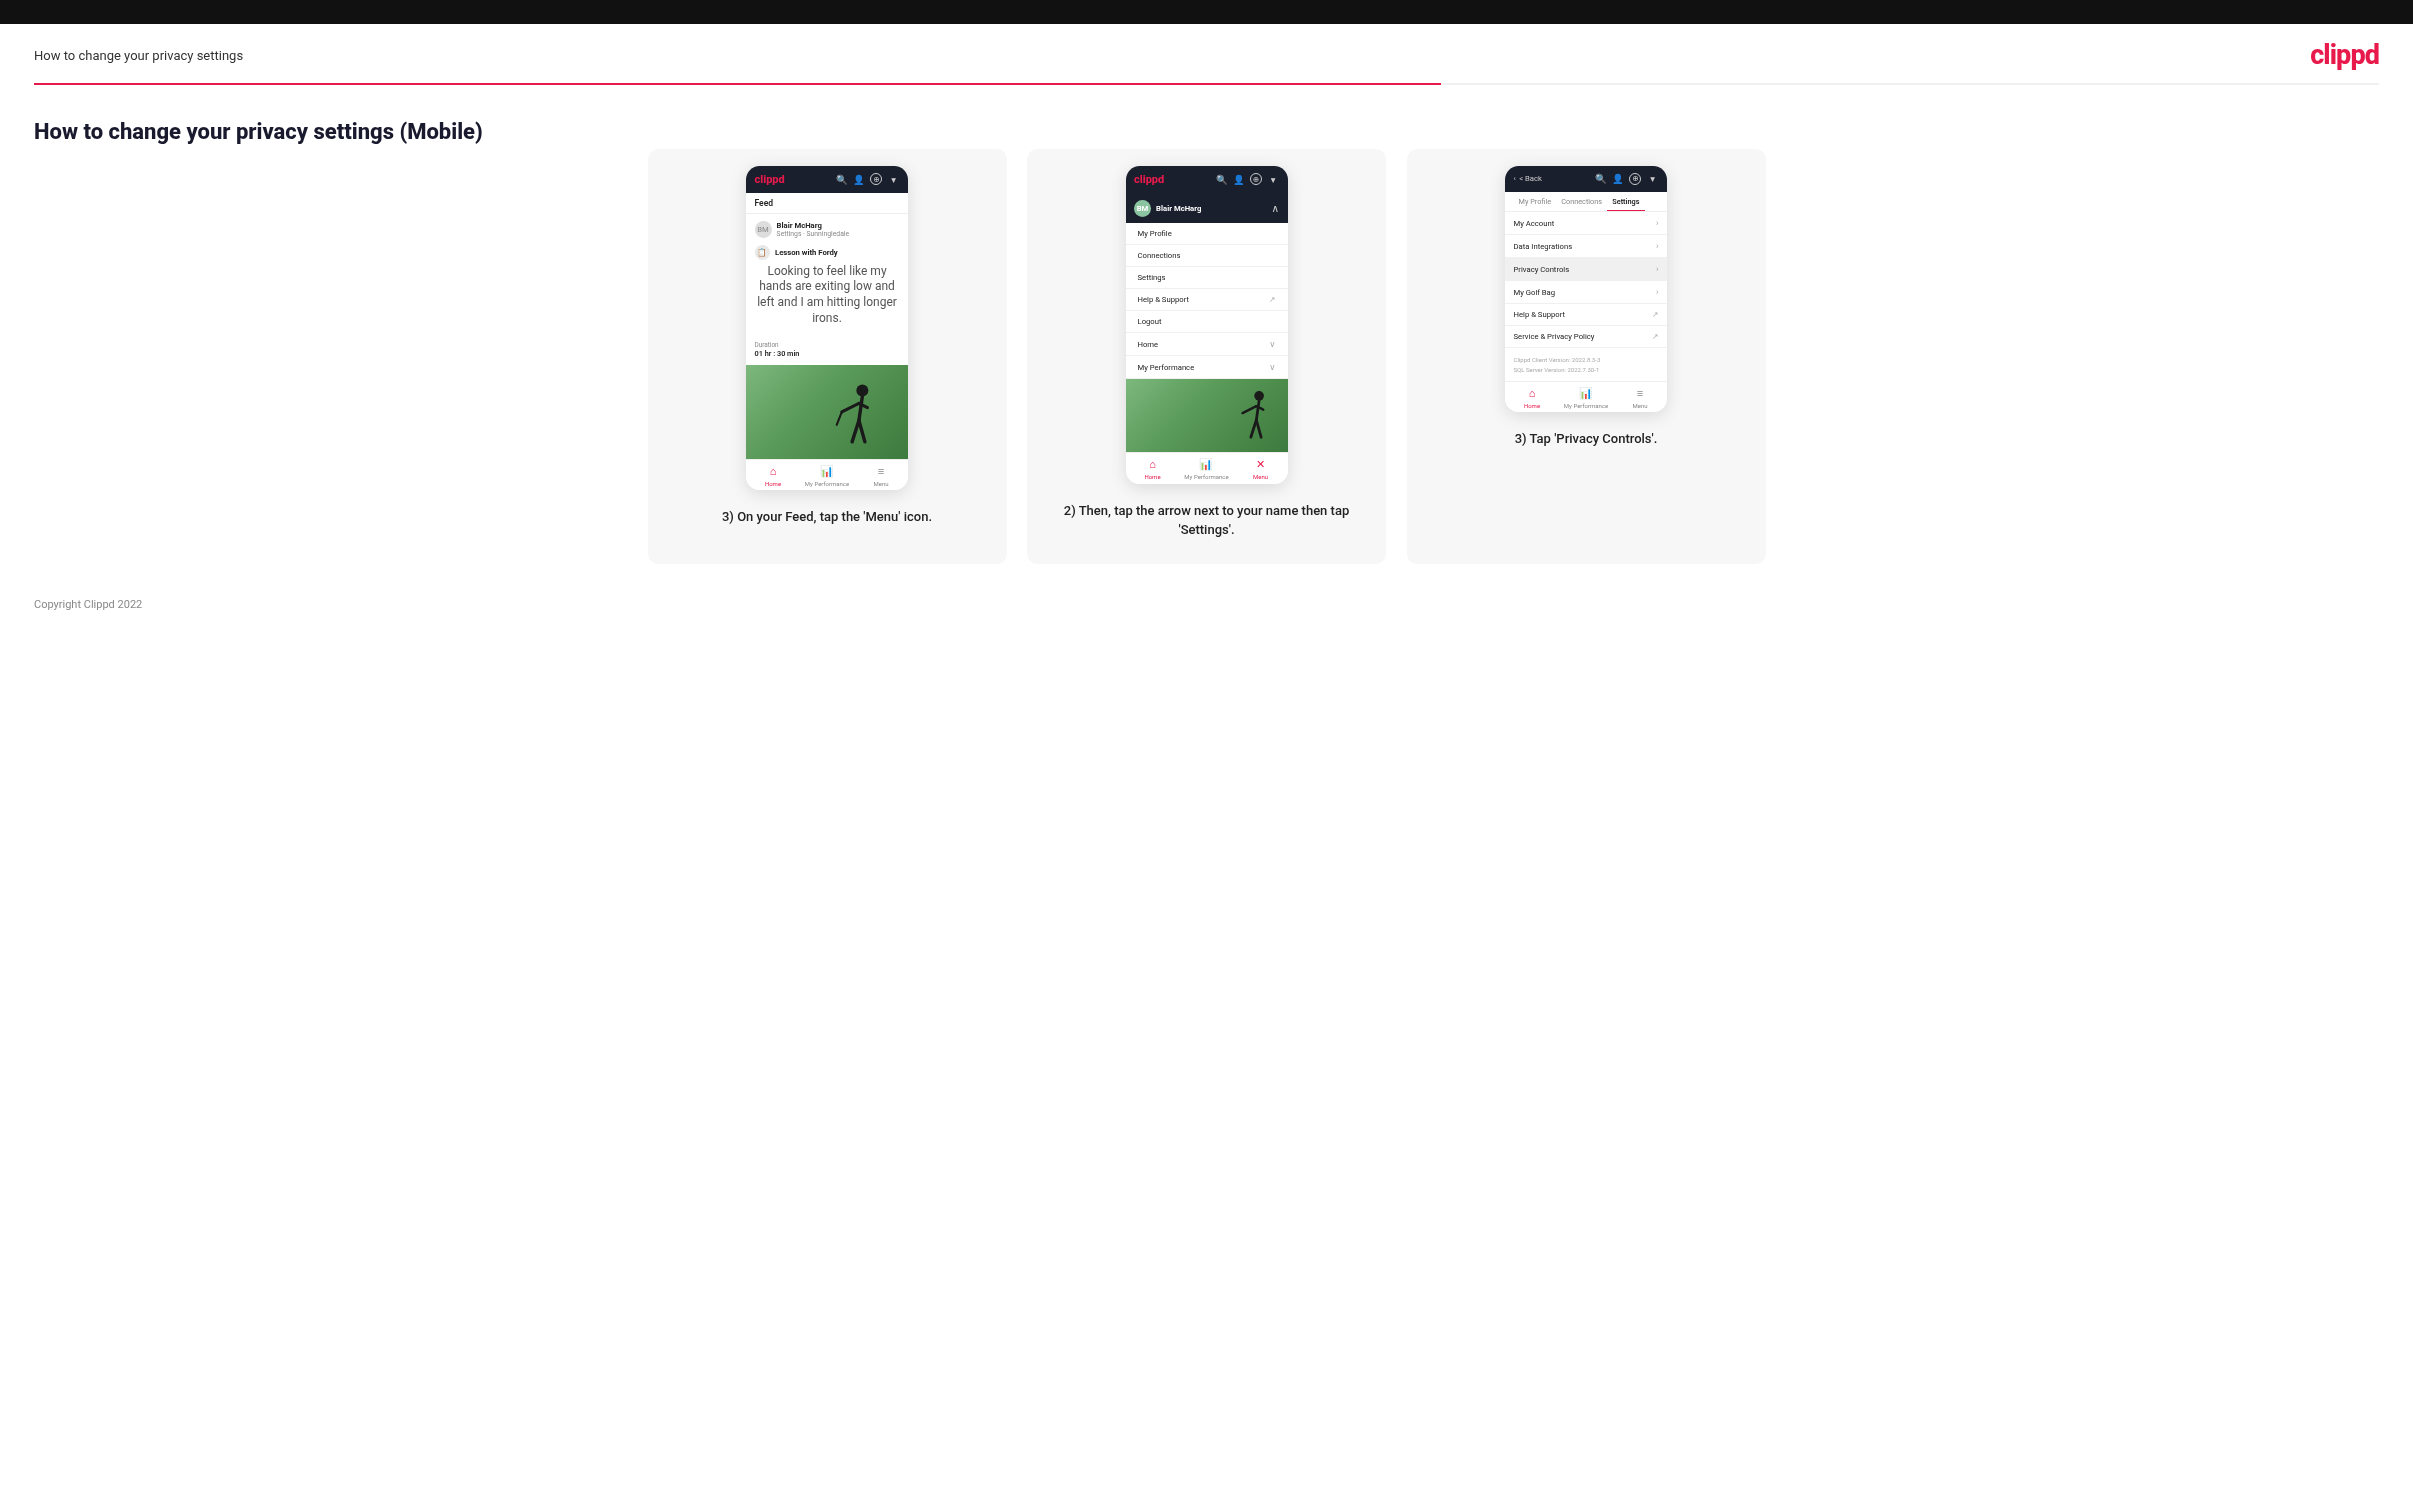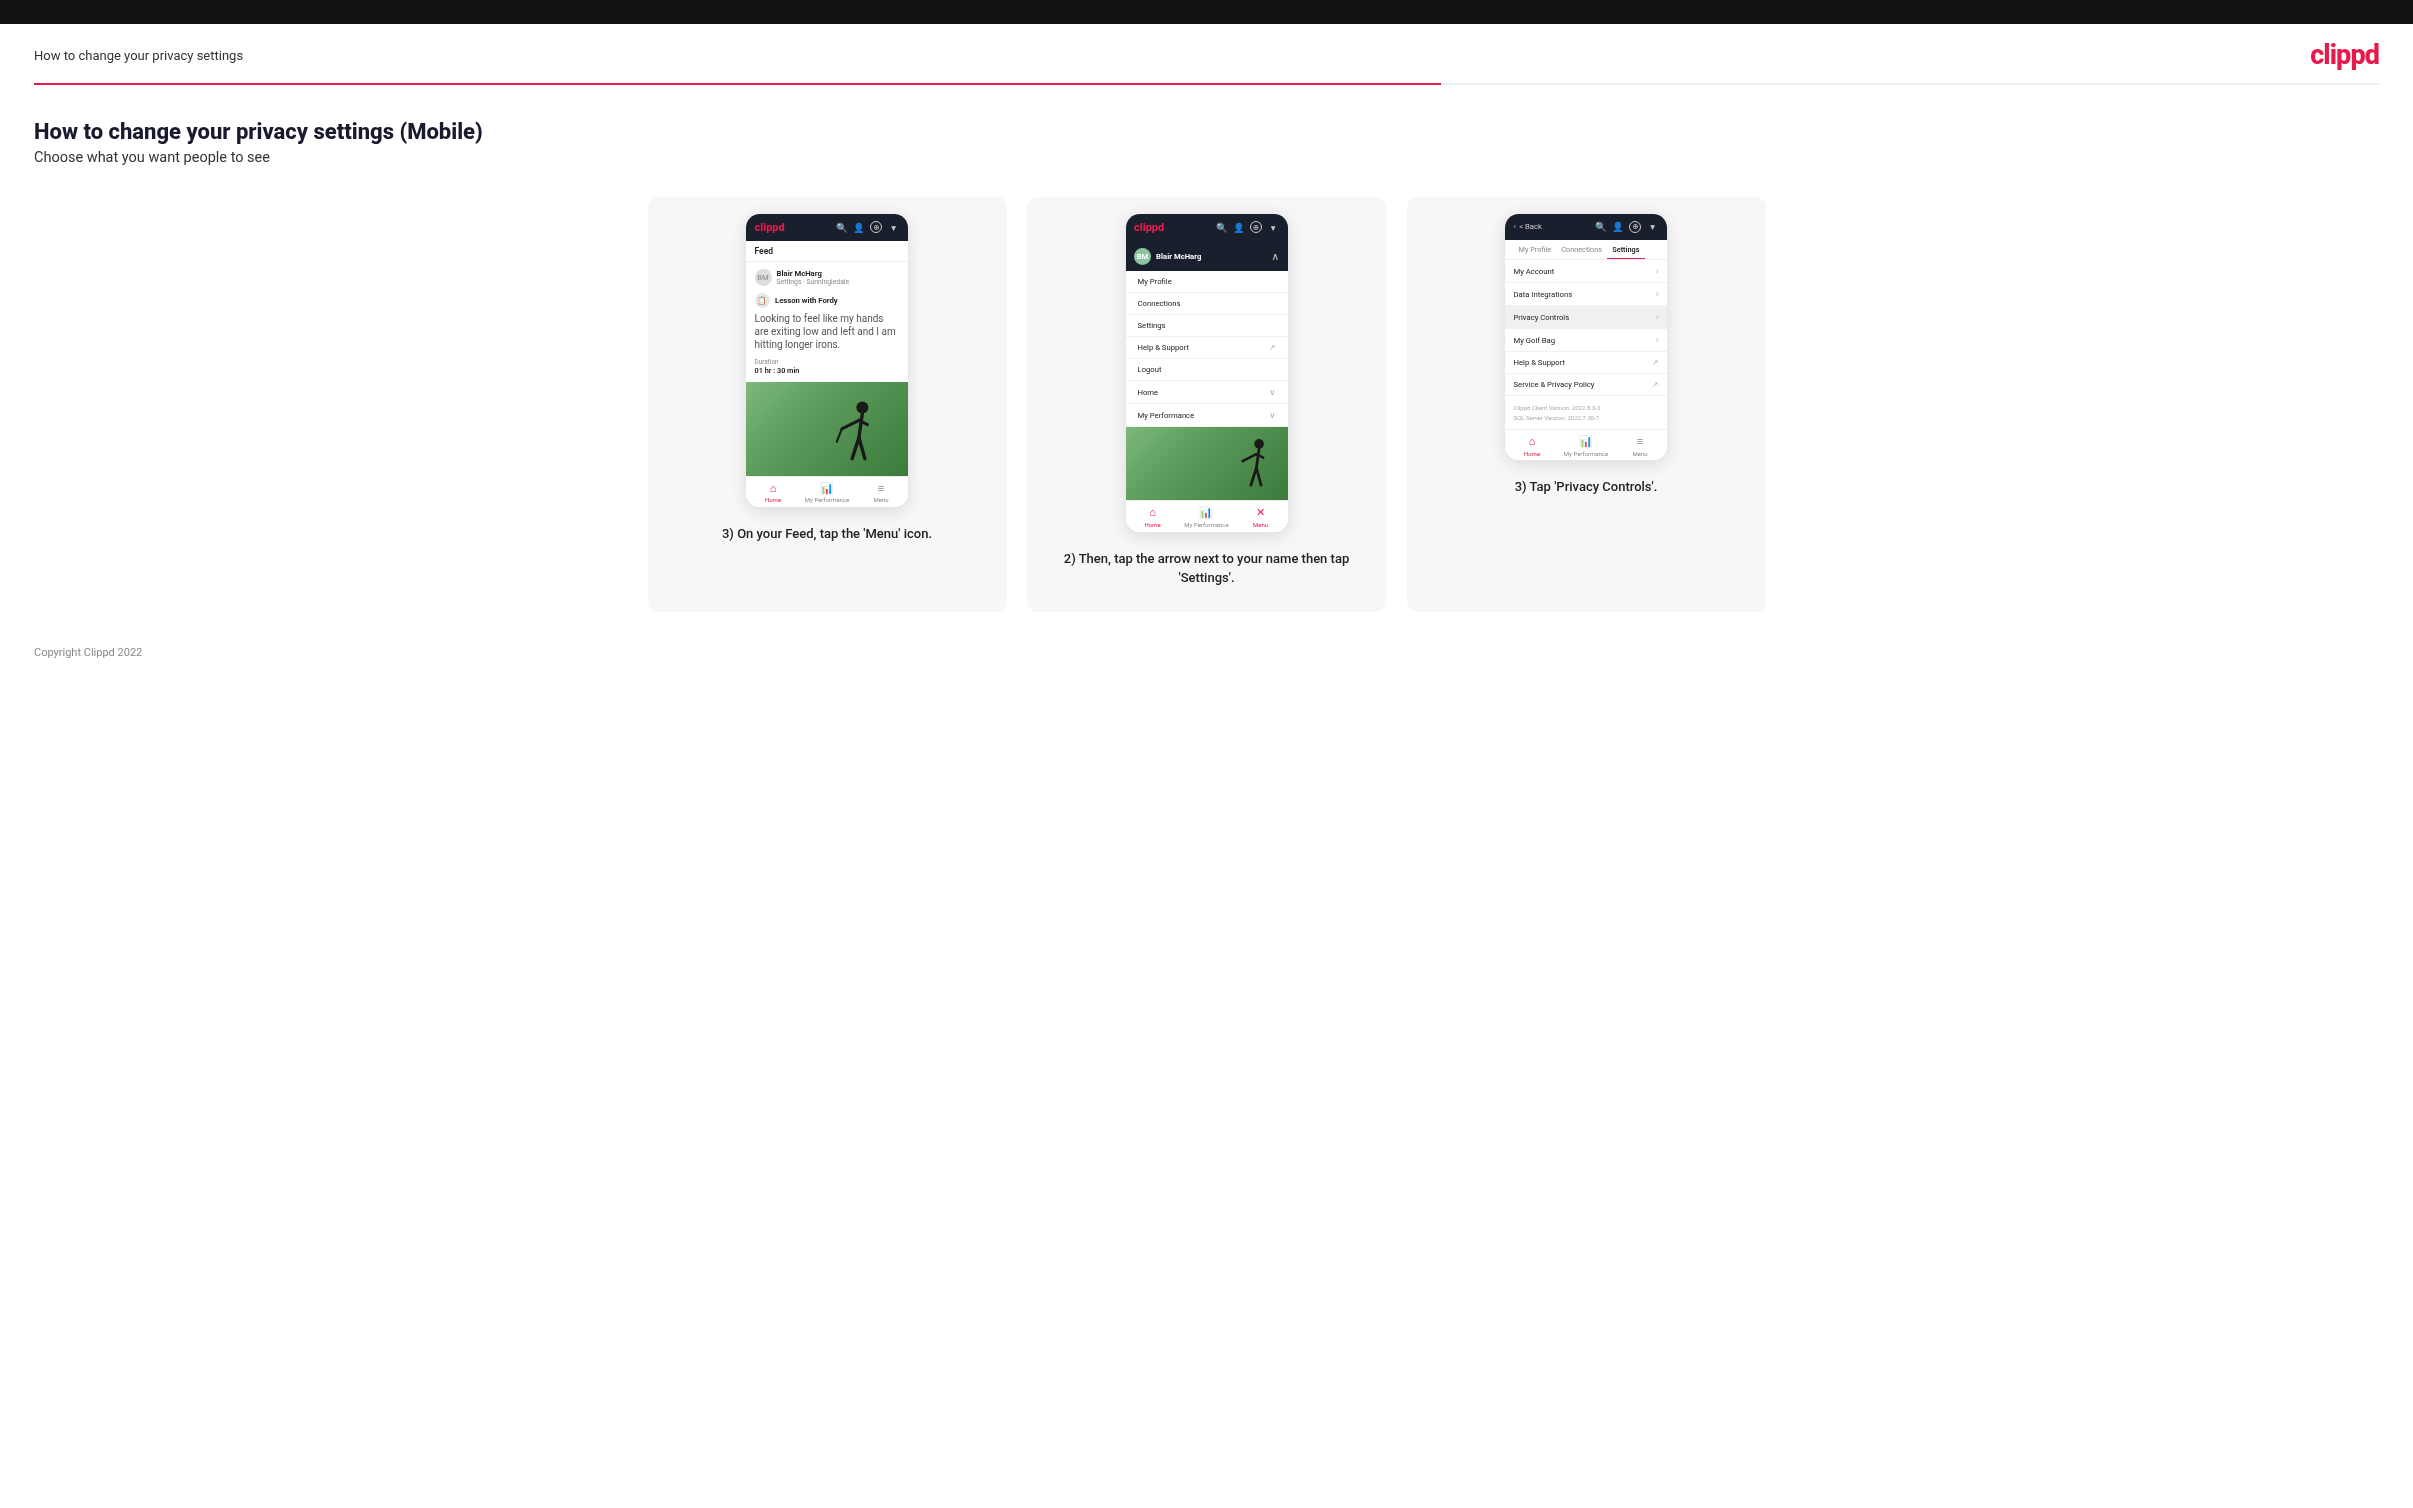--- a/index.html
+++ b/index.html
@@ -170,24 +170,25 @@
     .feed-lesson-icon {
       width: 15.4px; height: 15.4px;
       border-radius: 50%;
       background: #e8e8e8;
       display: flex; align-items: center; justify-content: center;
       font-size: 7.7px; color: #666;
     }
     .feed-lesson-title { font-size: 7.7px; font-weight: 700; color: #222; }
 
     .feed-lesson-desc {
-      font-size: 10px;
+      font-size: 12px;
       color: #555;
-      margin-bottom: 7px;
+      margin-bottom: 15px;
       line-height: 1.3;
+      text-align: center;
     }
     .feed-duration-label { font-size: 6.4px; color: #888; }
     .feed-duration-value { font-size: 7.3px; font-weight: 600; color: #222; }
 
     
     .phone-golf-image {
       width: 100%;
       height: 94px;
       background: linear-gradient(135deg, #7db87d 0%, #5a9a5a 40%, #3d7a3d 100%);
       position: relative;
@@ -345,21 +346,20 @@
 
 <div class="header">
   <span class="header-title">How to change your privacy settings</span>
   <span class="logo">clippd</span>
 </div>
 
 <div class="header-divider"></div>
 
 <div class="main">
   <h1 class="page-heading">How to change your privacy settings (Mobile)</h1>
-  <p class="page-subheading">Choose what you want people to see</p>
 
   <div class="steps-row">
 
     <div class="step-card">
       <div class="phone-mockup">
 
         <div class="phone-navbar">
           <span class="phone-logo">clippd</span>
           <div class="phone-icons">
             <span class="phone-icon">🔍</span>

